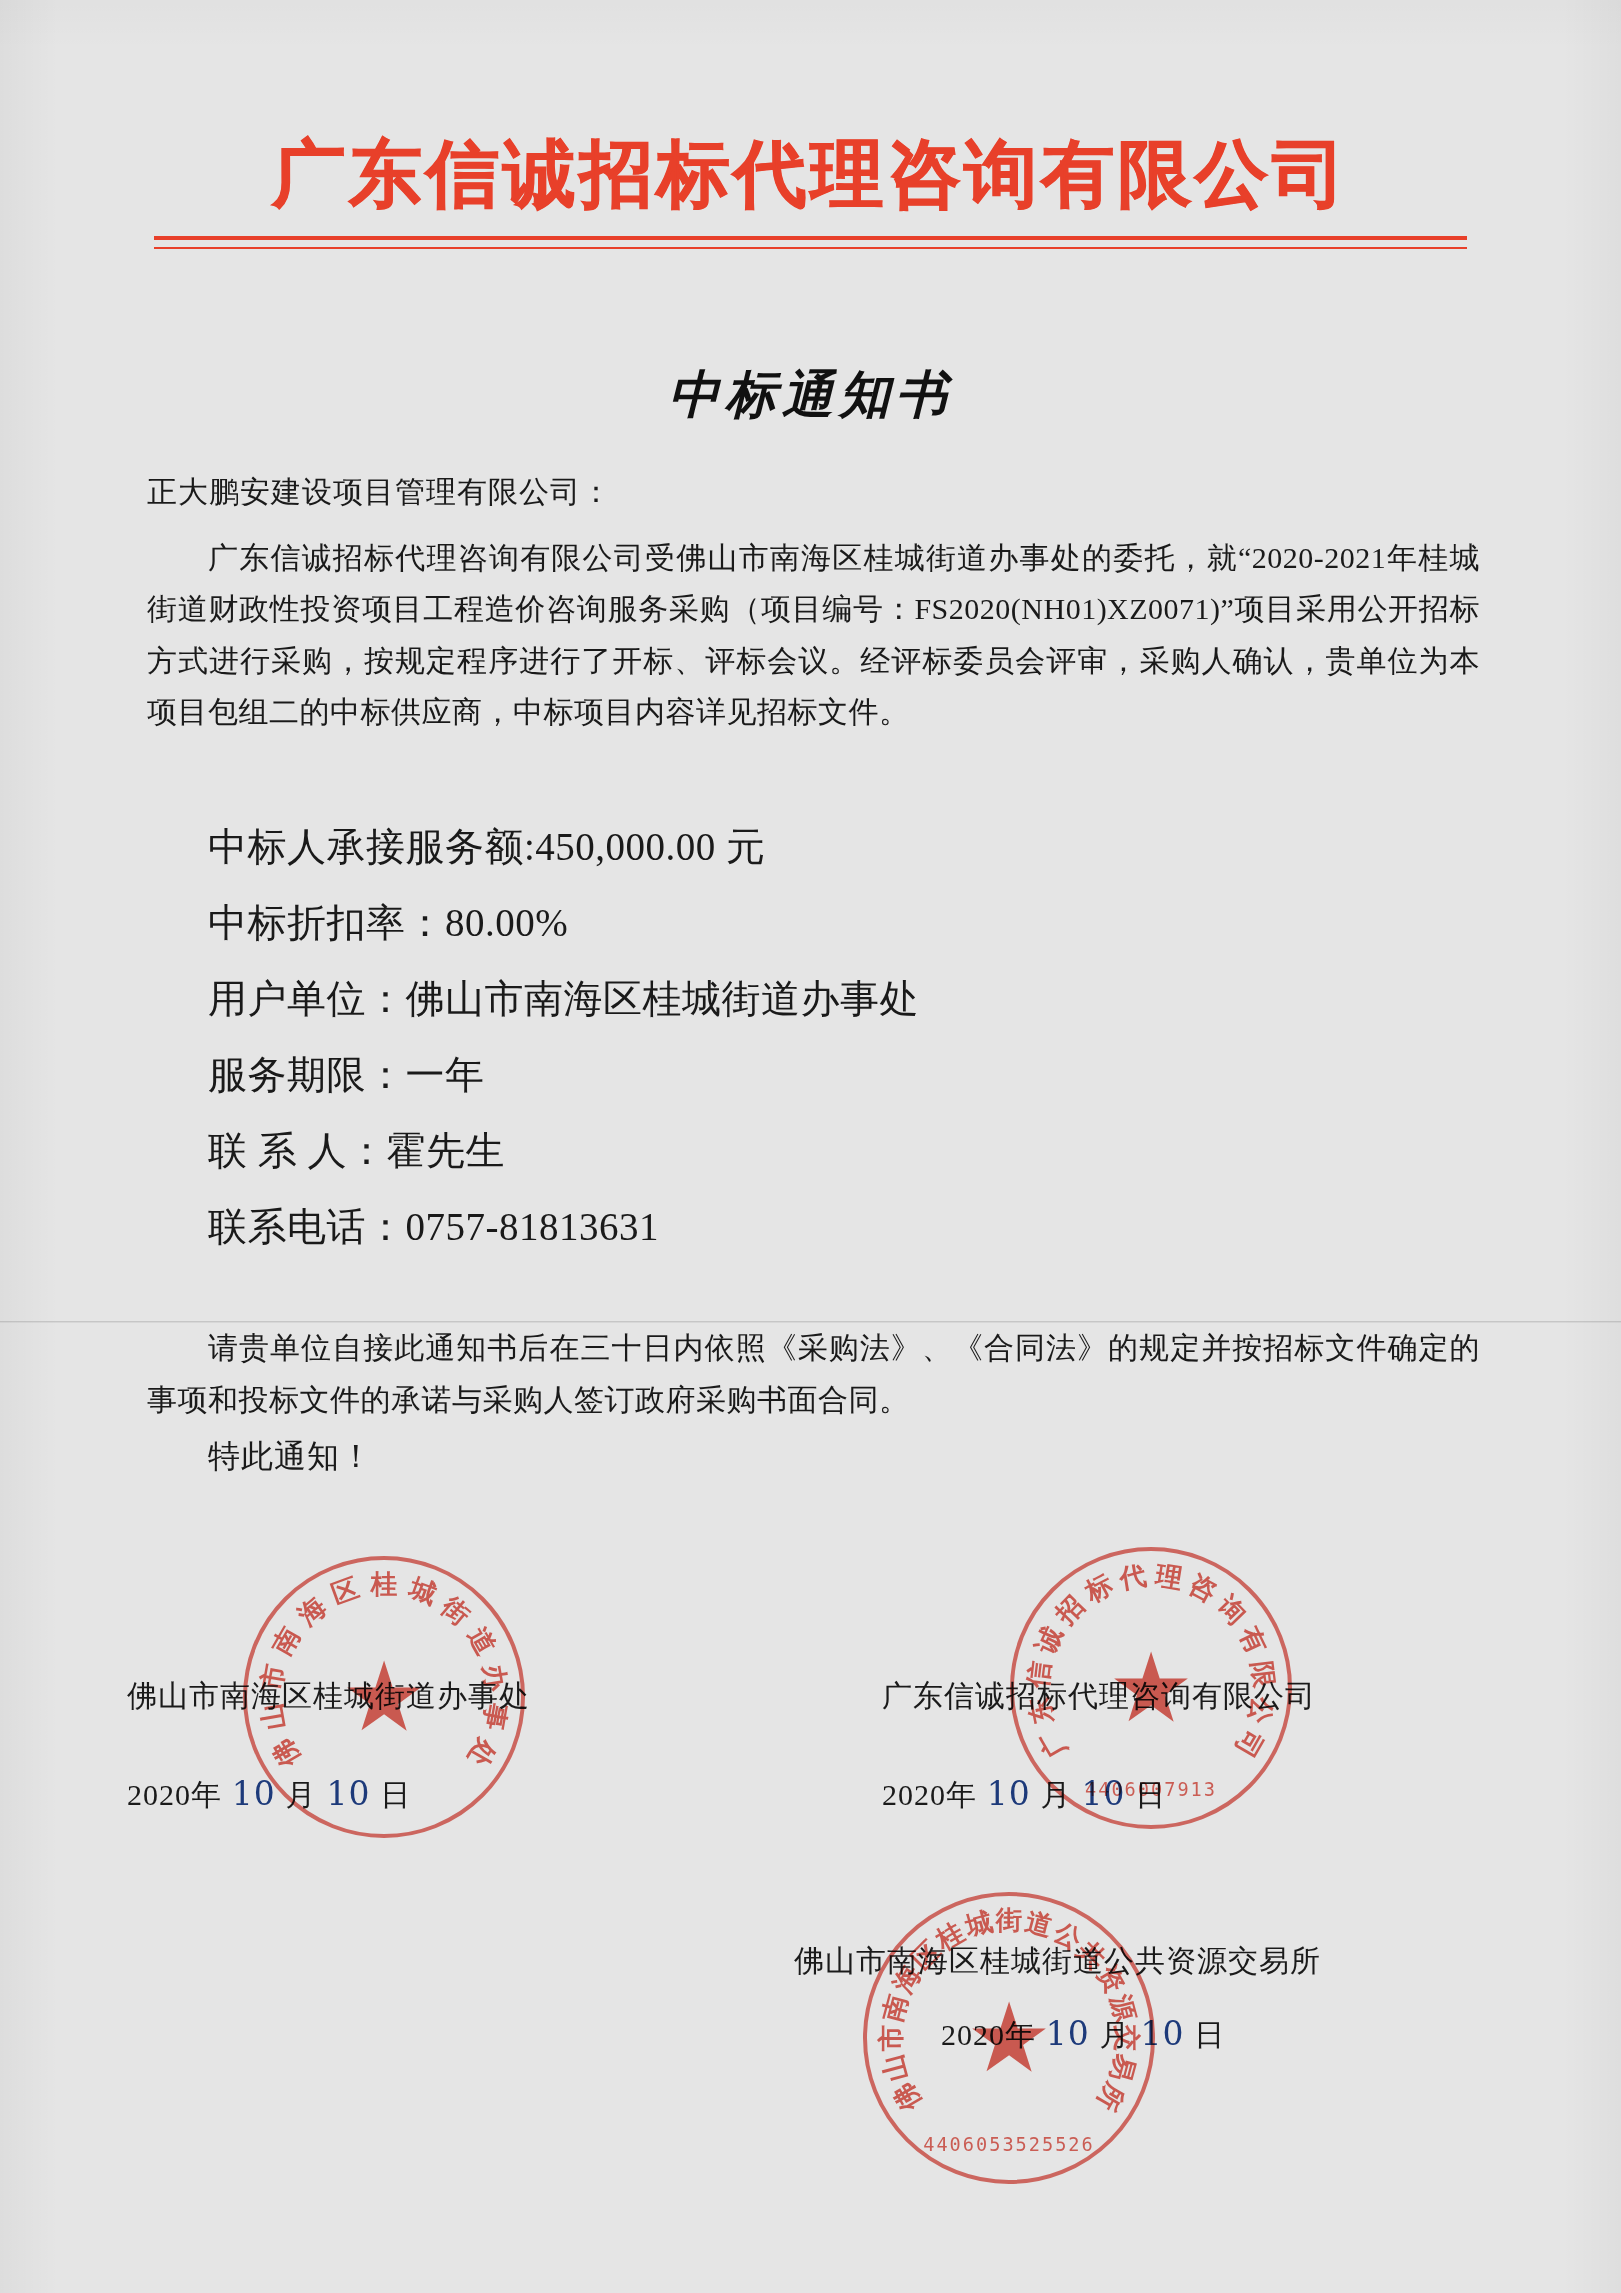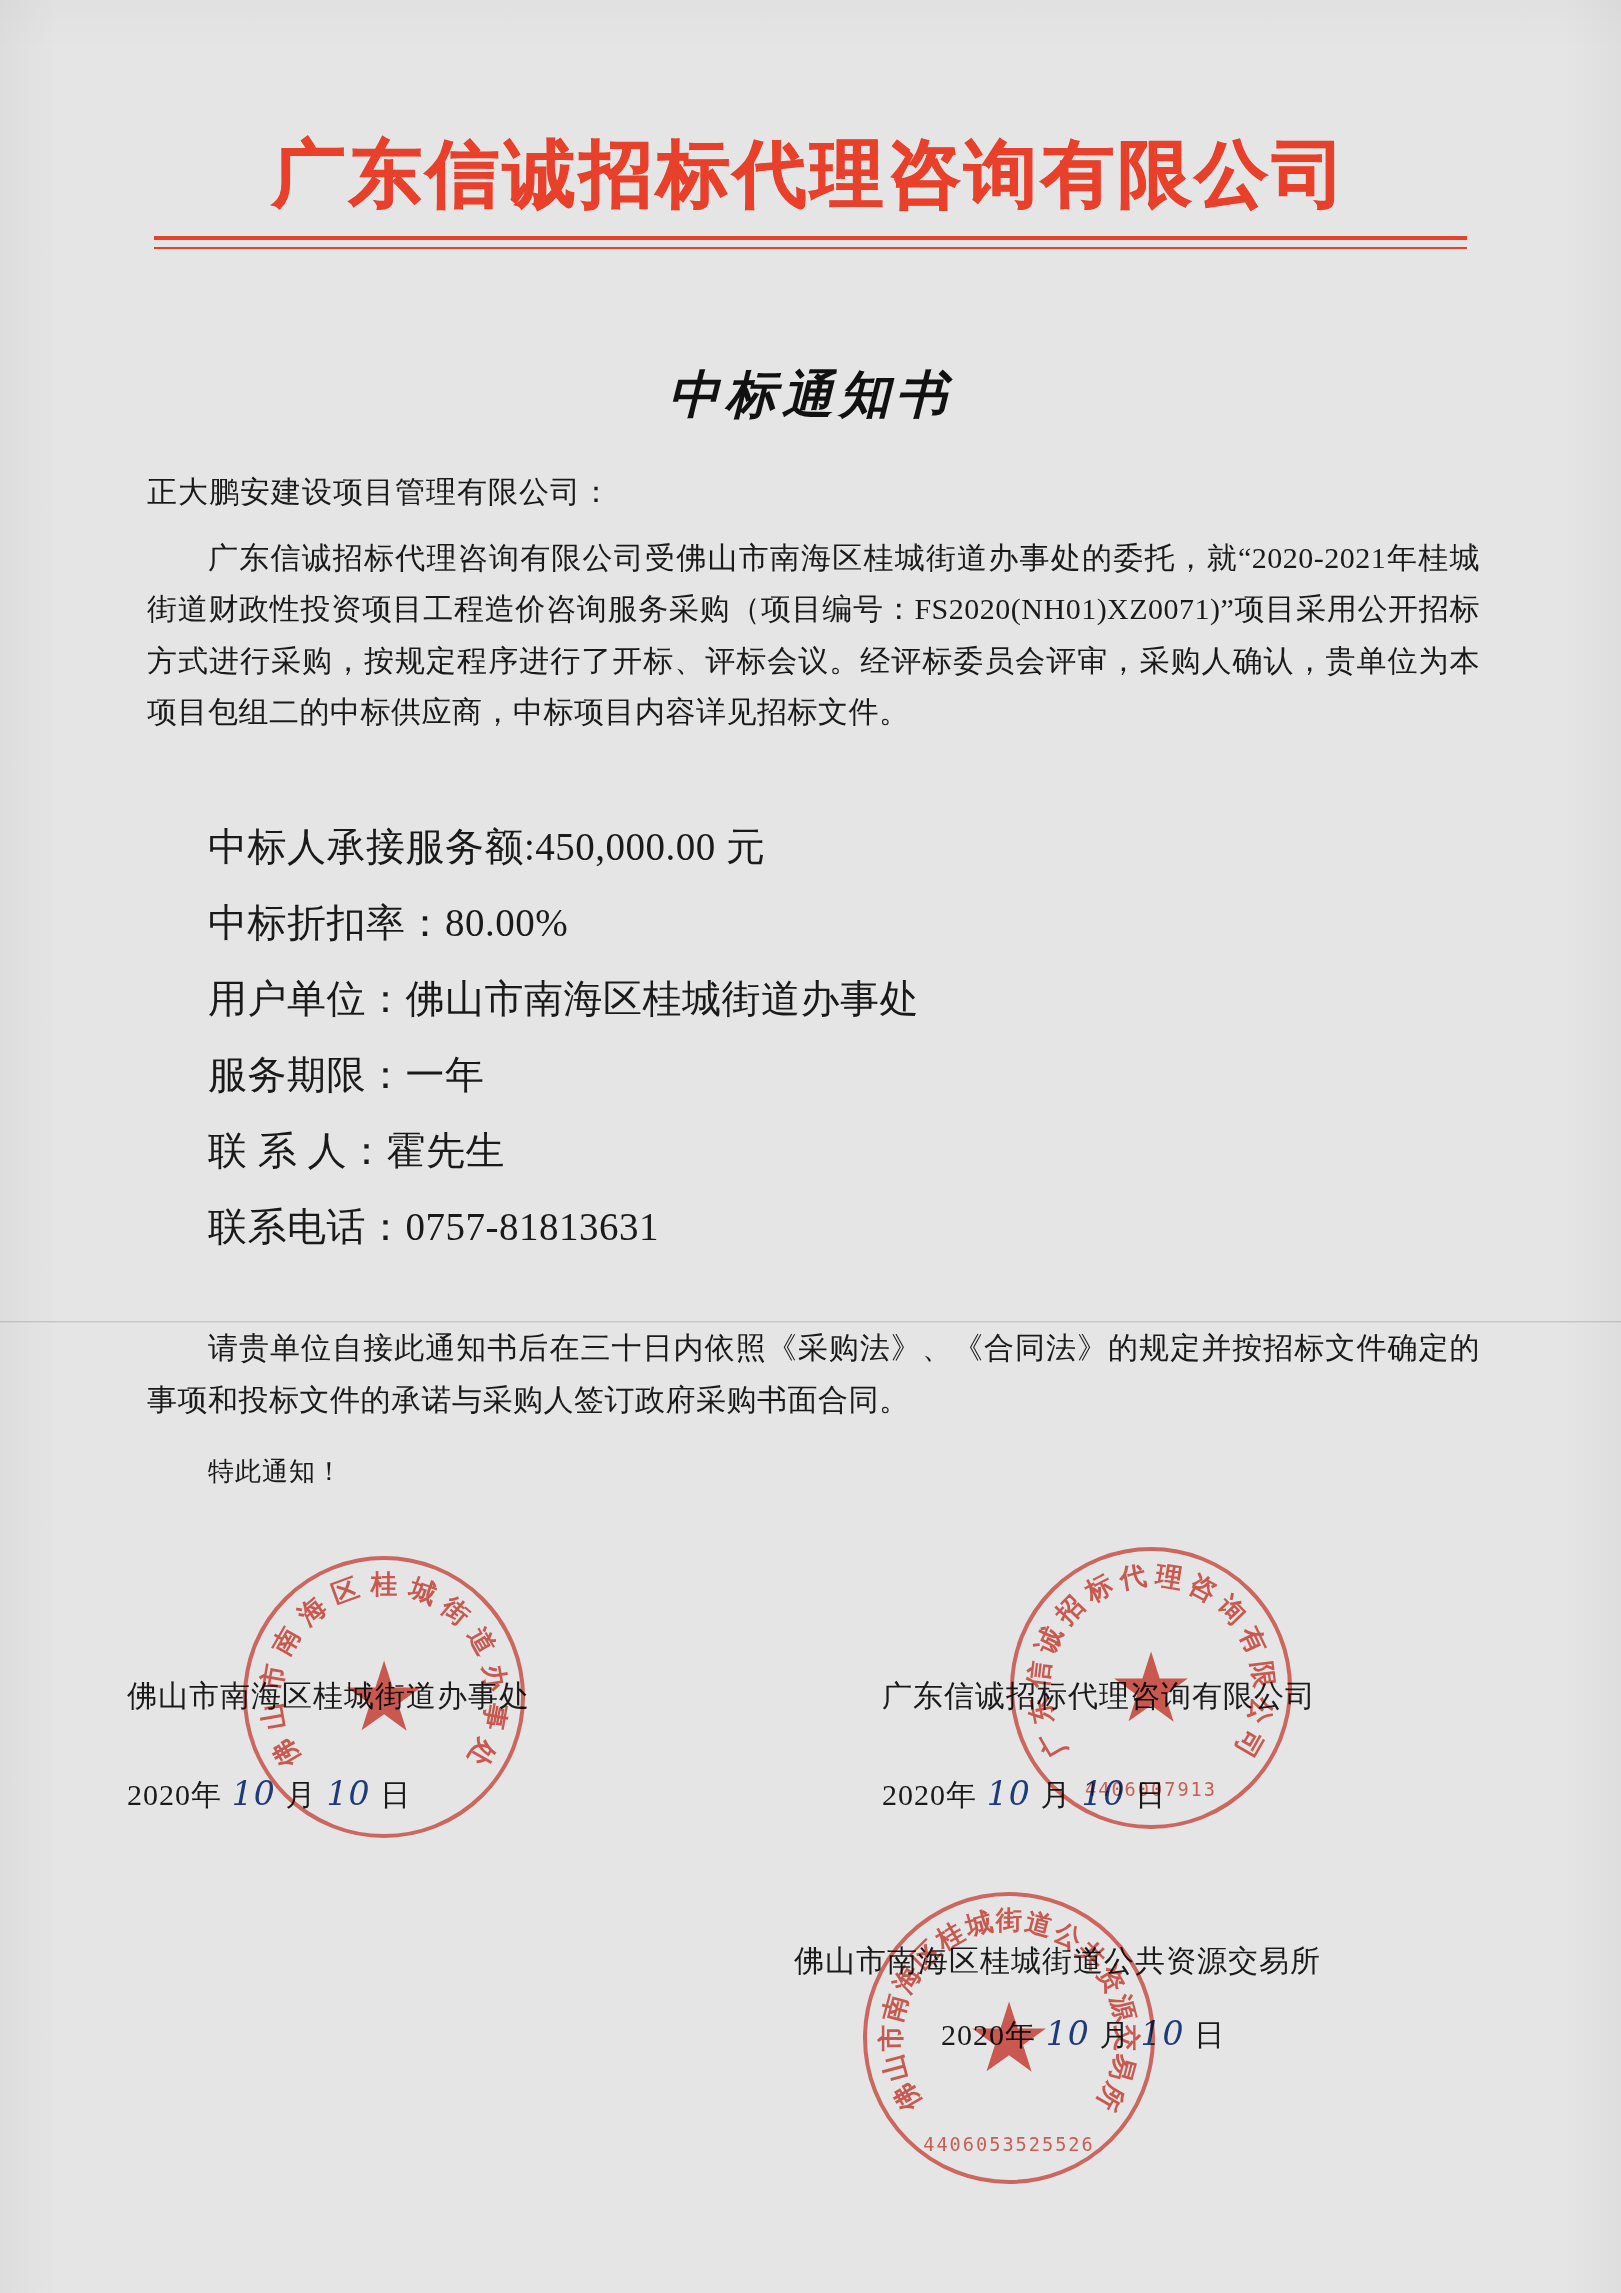--- a/index.html
+++ b/index.html
@@ -123,23 +123,23 @@
     line-height: 1.95;
     letter-spacing: 0.5px;
     white-space: nowrap;
   }
 
   .para-block-2 {
     margin-top: 57px;
   }
 
   .notice-end {
-    margin-top: 29px;
+    margin-top: 10px;
     text-indent: 61px;
-    font-size: 26px;
+    font-size: 32px;
     letter-spacing: 1px;
   }
 
   
   .sign-zone {
     position: absolute;
     top: 1666px;
     left: 0;
     width: 100%;
     height: 627px;
@@ -154,21 +154,20 @@
   .sign-right { left: 882px; top: 0; }
   .sign-third { left: 794px; top: 265px; }
 
   .sign-date {
     margin-top: 35px;
     font-size: 30px;
     letter-spacing: 1px;
   }
   .handwrite {
     font-family: "DejaVu Serif", "Liberation Serif", serif;
-    font-style: italic;
     color: #1d3a7a;
     font-size: 33px;
     padding: 0 9.8px;
   }
 
   
   .stamp {
     position: absolute;
     border-radius: 50%;
     border: 4.9px solid rgba(216,60,48,0.72);

